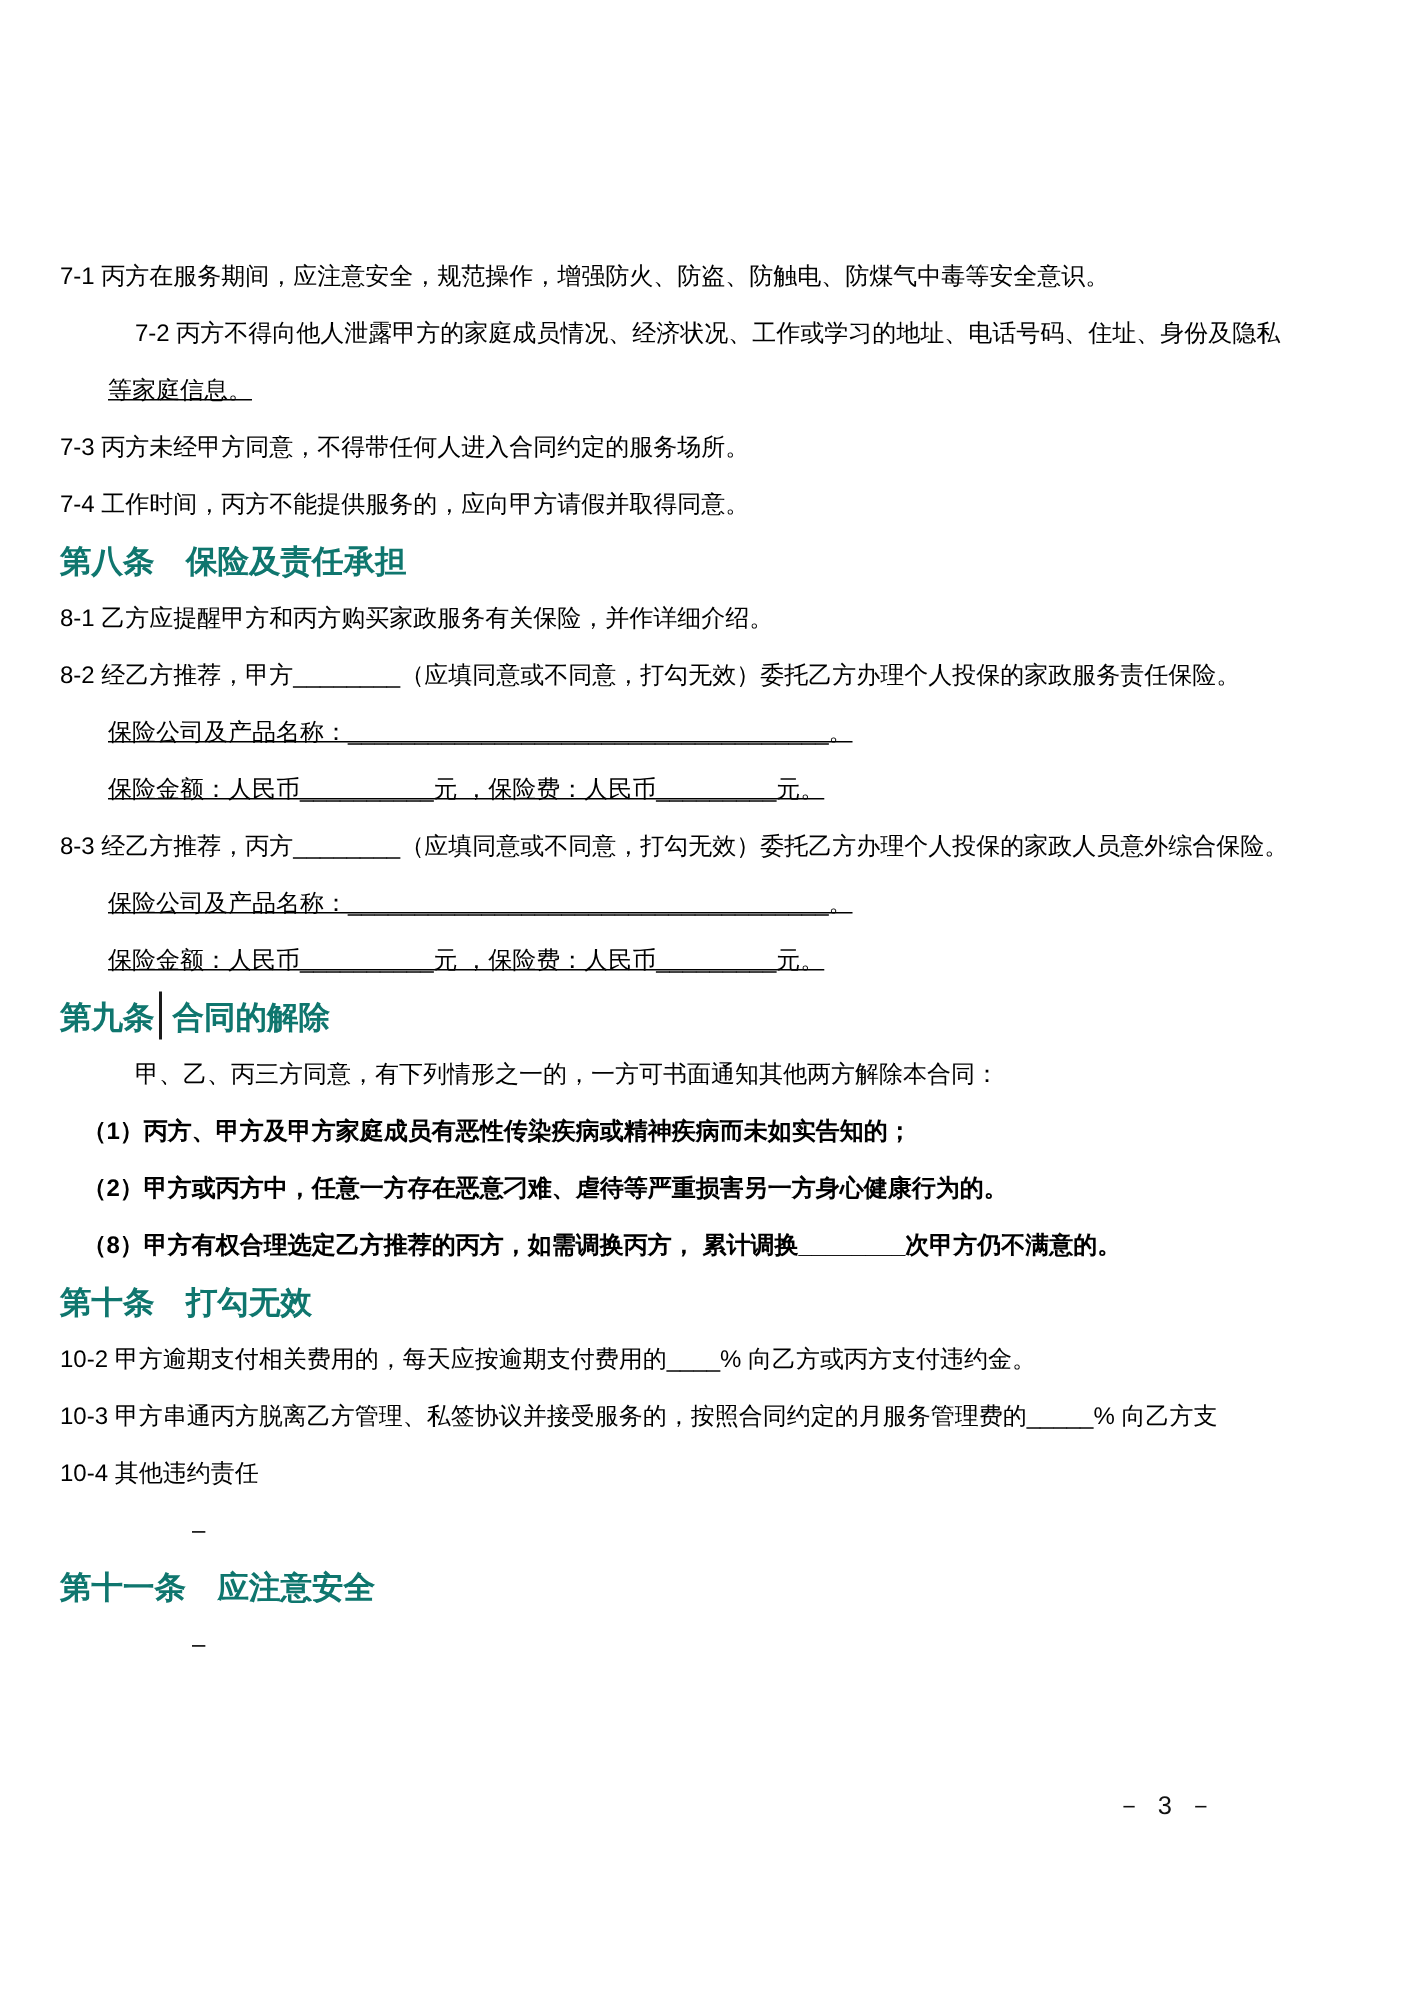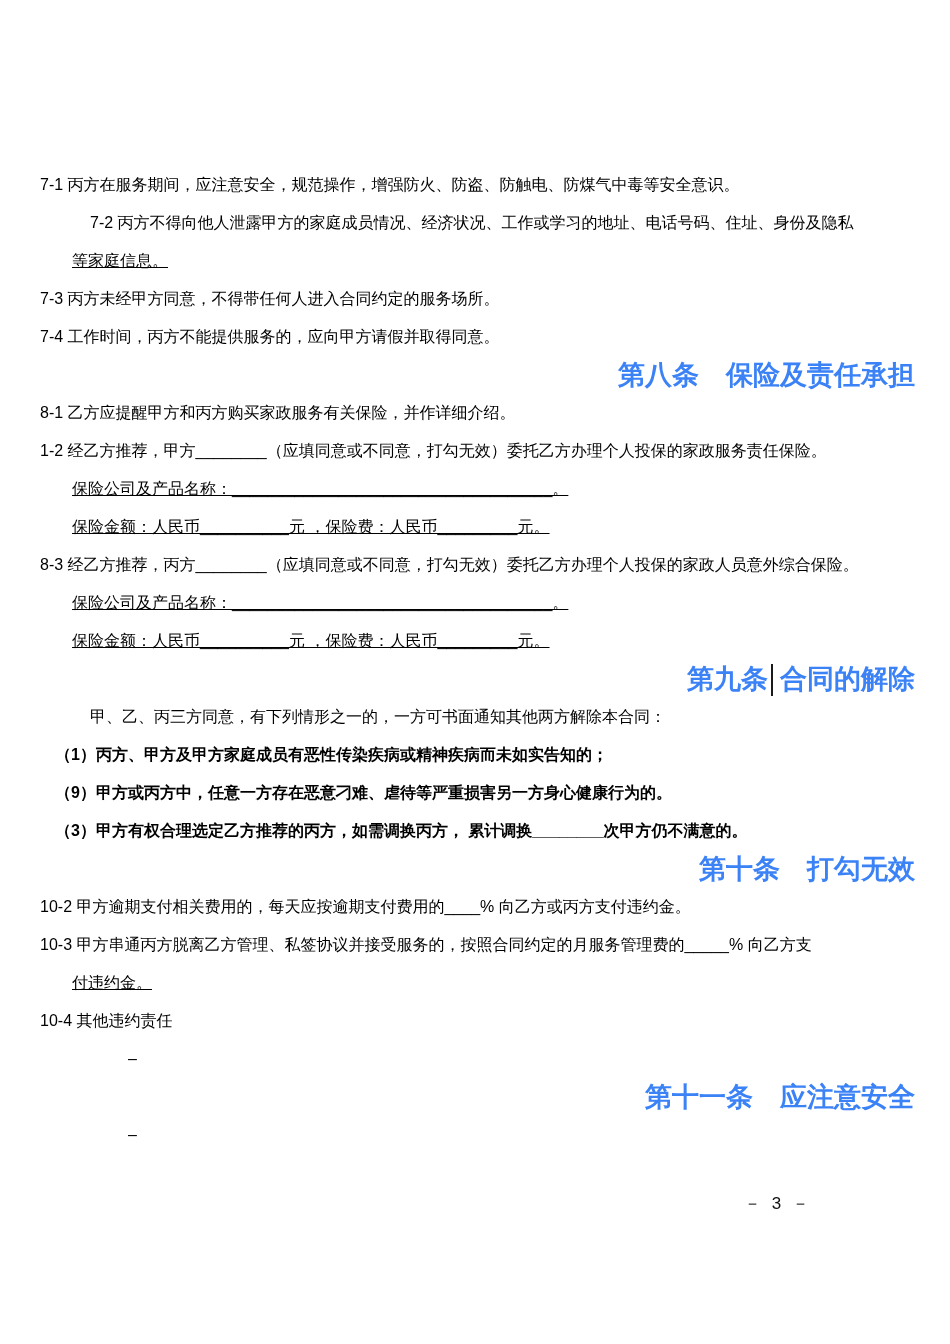--- a/index.html
+++ b/index.html
@@ -20,27 +20,26 @@
     right: 35px;
   }
   .line {
     font-size: 16px;
     line-height: 38px;
     margin: 0;
     white-space: nowrap;
     color: #000;
   }
   .h {
-    font-size: 27px;
+    font-size: 21px;
     font-weight: 700;
     line-height: 38px;
     margin: 0;
     white-space: nowrap;
-    color: #3b82f6;
-    text-align: right;
+    color: #0f766e;
   }
   .ind-a { padding-left: 6px; margin-left: 44px; }   
   .ind-b { padding-left: 32px; text-decoration: underline; }  
   .ind-c { padding-left: 15px; font-weight: bold; }  
   .ind-d { padding-left: 88px; }  
   .caret {
     display: inline-block;
     width: 2px;
     height: 32px;
     background: #1a1a1a;
@@ -63,37 +62,36 @@
   <div class="content">
 
     <p class="line">7-1 丙方在服务期间，应注意安全，规范操作，增强防火、防盗、防触电、防煤气中毒等安全意识。</p>
     <p class="line ind-a">7-2 丙方不得向他人泄露甲方的家庭成员情况、经济状况、工作或学习的地址、电话号码、住址、身份及隐私</p>
     <p class="line ind-b">等家庭信息。</p>
     <p class="line">7-3 丙方未经甲方同意，不得带任何人进入合同约定的服务场所。</p>
     <p class="line">7-4 工作时间，丙方不能提供服务的，应向甲方请假并取得同意。</p>
 
     <h2 class="h">第八条　保险及责任承担</h2>
     <p class="line">8-1 乙方应提醒甲方和丙方购买家政服务有关保险，并作详细介绍。</p>
-    <p class="line">1-2 经乙方推荐，甲方________（应填同意或不同意，打勾无效）委托乙方办理个人投保的家政服务责任保险。</p>
+    <p class="line">8-2 经乙方推荐，甲方________（应填同意或不同意，打勾无效）委托乙方办理个人投保的家政服务责任保险。</p>
     <p class="line ind-b">保险公司及产品名称：____________________________________。</p>
     <p class="line ind-b">保险金额：人民币__________元 ，保险费：人民币_________元。</p>
     <p class="line">8-3 经乙方推荐，丙方________（应填同意或不同意，打勾无效）委托乙方办理个人投保的家政人员意外综合保险。</p>
     <p class="line ind-b">保险公司及产品名称：____________________________________。</p>
     <p class="line ind-b">保险金额：人民币__________元 ，保险费：人民币_________元。</p>
 
     <h2 class="h"><span>第九条</span><span class="caret"></span><span>合同的解除</span></h2>
     <p class="line ind-a">甲、乙、丙三方同意，有下列情形之一的，一方可书面通知其他两方解除本合同：</p>
     <p class="line ind-c">（1）丙方、甲方及甲方家庭成员有恶性传染疾病或精神疾病而未如实告知的；</p>
-    <p class="line ind-c">（9）甲方或丙方中，任意一方存在恶意刁难、虐待等严重损害另一方身心健康行为的。</p>
-    <p class="line ind-c">（3）甲方有权合理选定乙方推荐的丙方，如需调换丙方， 累计调换________次甲方仍不满意的。</p>
+    <p class="line ind-c">（2）甲方或丙方中，任意一方存在恶意刁难、虐待等严重损害另一方身心健康行为的。</p>
+    <p class="line ind-c">（8）甲方有权合理选定乙方推荐的丙方，如需调换丙方， 累计调换________次甲方仍不满意的。</p>
 
     <h2 class="h">第十条　打勾无效</h2>
     <p class="line">10-2 甲方逾期支付相关费用的，每天应按逾期支付费用的____% 向乙方或丙方支付违约金。</p>
     <p class="line">10-3 甲方串通丙方脱离乙方管理、私签协议并接受服务的，按照合同约定的月服务管理费的_____% 向乙方支</p>
-    <p class="line ind-b">付违约金。</p>
     <p class="line">10-4 其他违约责任</p>
     <p class="line ind-d">–</p>
 
     <h2 class="h">第十一条　应注意安全</h2>
     <p class="line ind-d">–</p>
 
   </div>
 
   <div class="pagenum">－ 3 －</div>
 </div>

